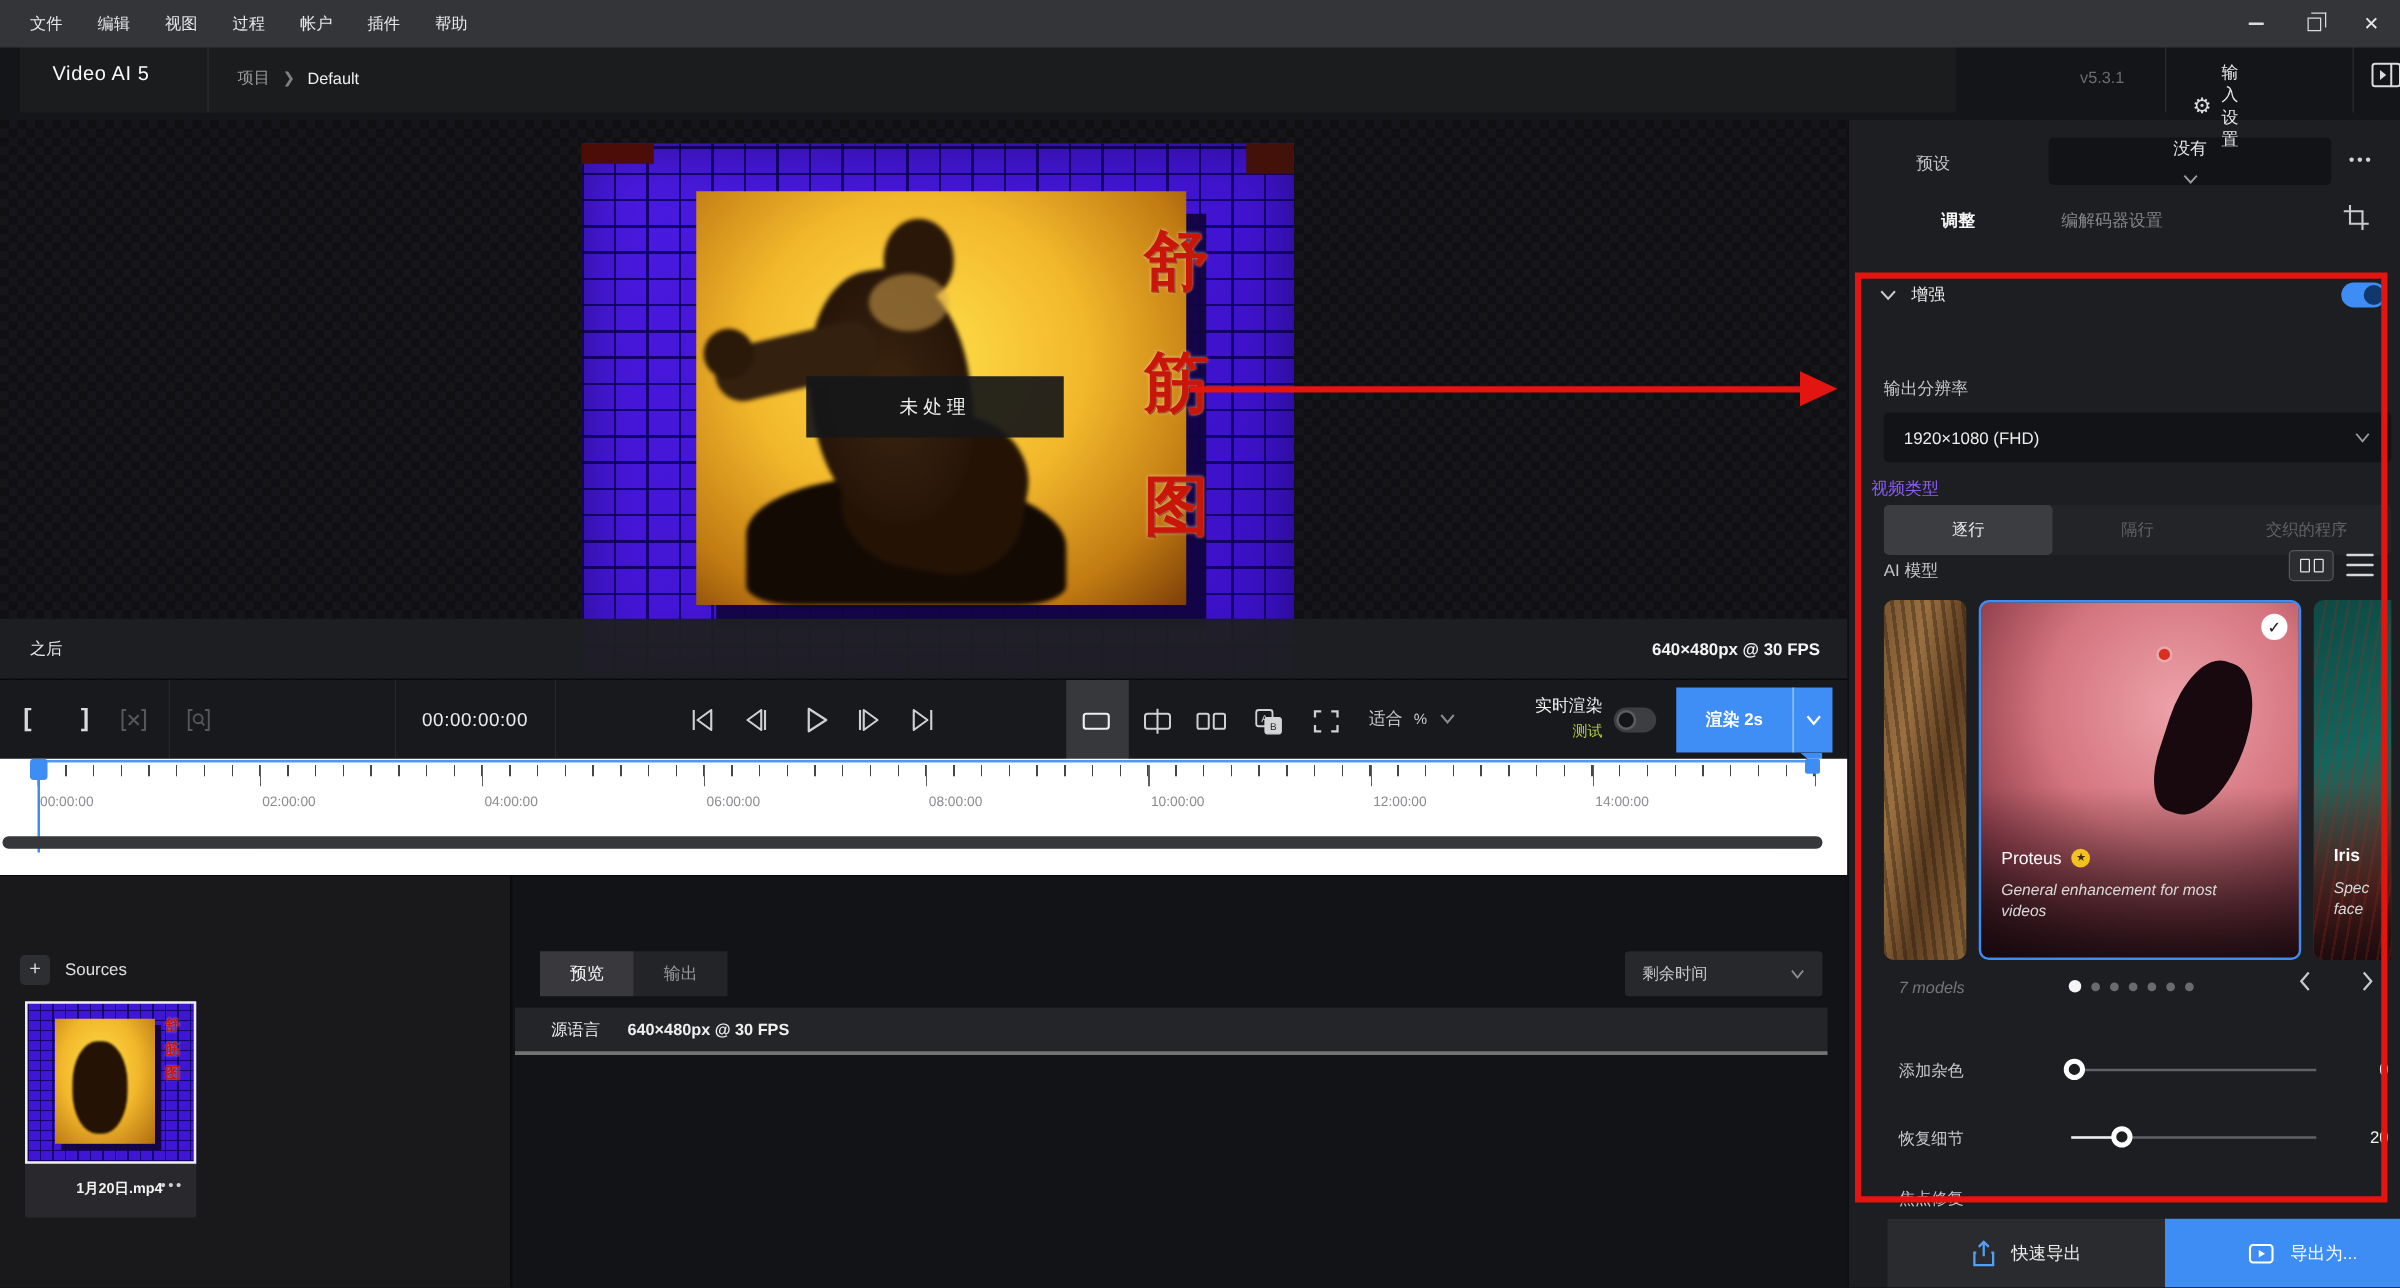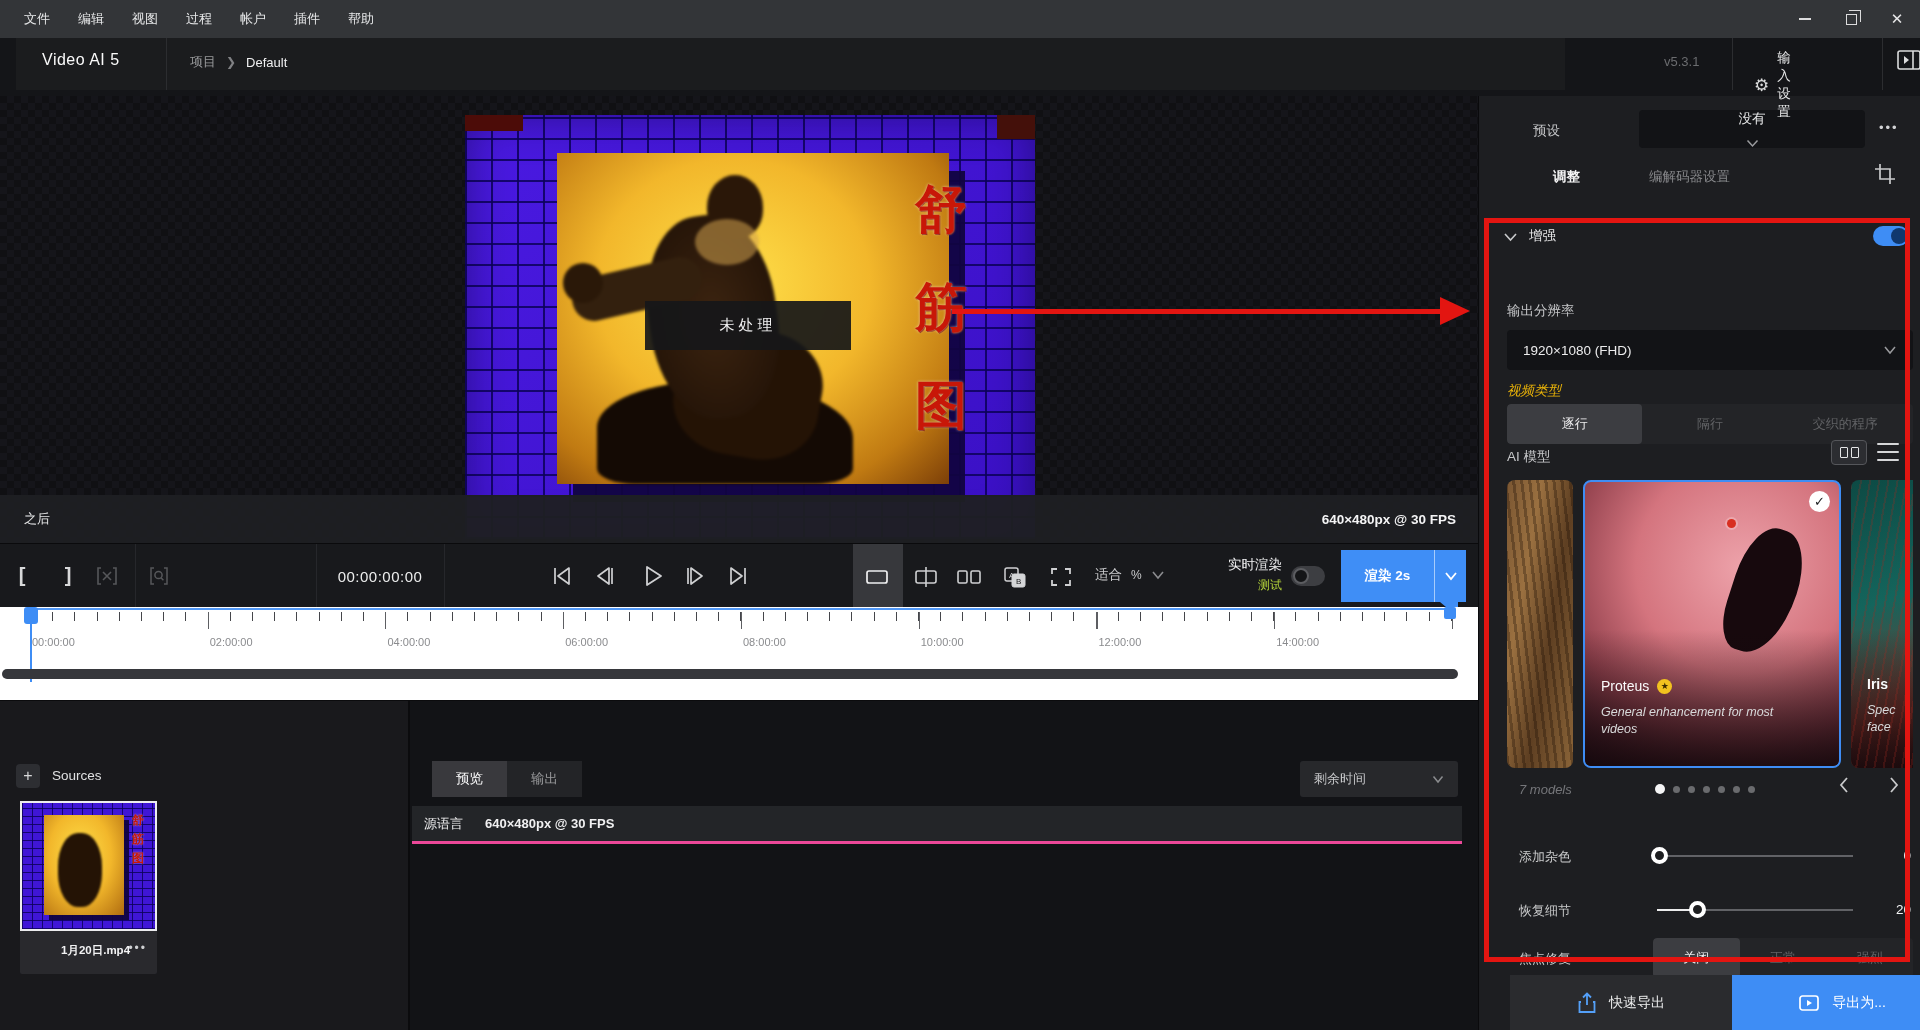--- a/index.html
+++ b/index.html
@@ -122,21 +122,21 @@
   .source-name { position:absolute; left:10px; top:142px; font-size:11.5px; font-weight:bold; color:#f2f2f3;margin-left:31px; }
   .source-more { position:absolute; right:10px; top:140px; font-size:12px; letter-spacing:2px; color:#cfd0d2; }
 
   .tabs { position:absolute; left:432px; top:60px; display:flex; }
   .tab { height:36px; padding:0 24px; display:flex; align-items:center; font-size:13.5px; }
   .tab.active { background:#39393d; color:#fbfbfc; }
   .tab.inactive { background:#232427; color:#98999b; }
   .remaining { position:absolute; left:1300px; top:60px; width:158px; height:36px; background:#27282b; border-radius:3px;
     display:flex; align-items:center; justify-content:space-between; padding:0 14px; font-size:13px; color:#c8c9cb; }
   .srcrow { position:absolute; left:412px; top:105px; width:1050px; height:38px; background:#232528;
-    border-bottom:3px solid #ec4899; display:flex; align-items:center; gap:22px; padding-left:12px; }
+    border-bottom:3px solid #737373; display:flex; align-items:center; gap:22px; padding-left:29px; }
   .srcrow .lab { font-size:13px; color:#f0f0f1; }
   .srcrow .val { font-size:13px; font-weight:bold; color:#f0f0f1; }
 
   
   .right-panel { position:absolute; left:1478px; top:96px; width:442px; height:934px; background:#1d1e21; border-left:1px solid #0a0a0c; }
   .preset-label { position:absolute; left:54px; top:26px; font-size:13.5px; color:#c6c7c9; }
   .preset-dd { position:absolute; left:160px; top:14px; width:226px; height:38px; background:#121316; border-radius:4px;
     display:flex; align-items:center; justify-content:space-between; padding:0 14px; font-size:13.5px; color:#e8e9ea;flex-direction:column; }
   .panel-more { position:absolute; left:400px; top:24px; font-size:13px; letter-spacing:2px; color:#d2d3d5; }
   .panel-tab-adjust { position:absolute; left:74px; top:72px; font-size:13.5px; font-weight:bold; color:#f6f6f7; }
@@ -144,21 +144,21 @@
   .crop-btn { position:absolute; left:394px; top:66px; color:#c9cacc; }
 
   .enh-chevron { position:absolute; left:24px; top:132px; color:#c9cacc; }
   .enh-label { position:absolute; left:50px; top:131px; font-size:13.5px; color:#ececed; }
   .toggle-on { position:absolute; left:394px; top:130px; width:36px; height:20px; border-radius:10px; background:#3e8df5; }
   .toggle-on i { position:absolute; right:2px; top:2px; width:16px; height:16px; border-radius:50%; background:#10386e; }
 
   .outres-label { position:absolute; left:28px; top:206px; font-size:13.5px; color:#c6c7c9; }
   .outres-dd { position:absolute; left:28px; top:234px; width:406px; height:40px; background:#121316; border-radius:4px;
     display:flex; align-items:center; justify-content:space-between; padding:0 16px; font-size:13.5px; color:#ececed; }
-  .vtype-label { position:absolute; left:28px; top:286px; font-size:13.5px; color:#eab308;font-style:italic; }
+  .vtype-label { position:absolute; left:18px; top:286px; font-size:13.5px; color:#8b5cf6; }
   .segmented { position:absolute; display:flex; background:#232427; border-radius:4px; overflow:hidden; }
   .seg-vtype { left:28px; top:308px; width:406px; height:40px; }
   .seg-btn { flex:1; border:none; background:transparent; color:#616265; font-size:13px; font-family:inherit; height:100%; }
   .segmented .seg-btn:first-of-type { background:#3c3d41; color:#ececed; border-radius:4px; }
 
   .aimodel-label { position:absolute; left:28px; top:352px; font-size:13.5px; color:#c6c7c9; }
   .oo-btn { position:absolute; left:352px; top:344px; width:36px; height:25px; background:#2c2d31; border:1px solid #55565a; border-radius:4px;
     display:flex; align-items:center; justify-content:center; gap:3px; }
   .oo-btn i { display:block; width:8px; height:11px; border:1.6px solid #e4e5e6; border-radius:1px; }
   .list-btn { position:absolute; left:398px; top:347px; width:22px; height:18px; display:flex; flex-direction:column; justify-content:space-between; }
@@ -555,26 +555,20 @@
     <div class="slider-knob" style="left:172px;top:751px"></div>
     <div class="slider-val" style="left:392px;top:752px">0</div>
 
     <div class="slider-row-label" style="left:40px;top:806px">恢复细节</div>
     <div class="slider-track" style="left:178px;top:813px"></div>
     <div class="slider-fill" style="left:178px;top:813px;width:40px"></div>
     <div class="slider-knob" style="left:210px;top:805px"></div>
     <div class="slider-val" style="left:392px;top:806px">20</div>
 
     <div class="focus-label">焦点修复</div>
-    <div class="segmented seg-focus">
-
-    <button class="seg-btn">关闭</button>
-        <button class="seg-btn">正常</button>
-        <button class="seg-btn">强烈</button>
-      </div>
 
     <div class="export-bar">
       <div class="quick-export">
         <svg width="20" height="22" viewBox="0 0 20 22">
           <path d="M10 2 V13 M6 5.5 L10 1.5 L14 5.5" fill="none" stroke="#54a0f8" stroke-width="1.8"></path>
           <path d="M4 10 H2.5 V20 H17.5 V10 H16" fill="none" stroke="#54a0f8" stroke-width="1.8"></path>
         </svg>
         <span>快速导出</span>
       </div>
       <div class="export-as">

